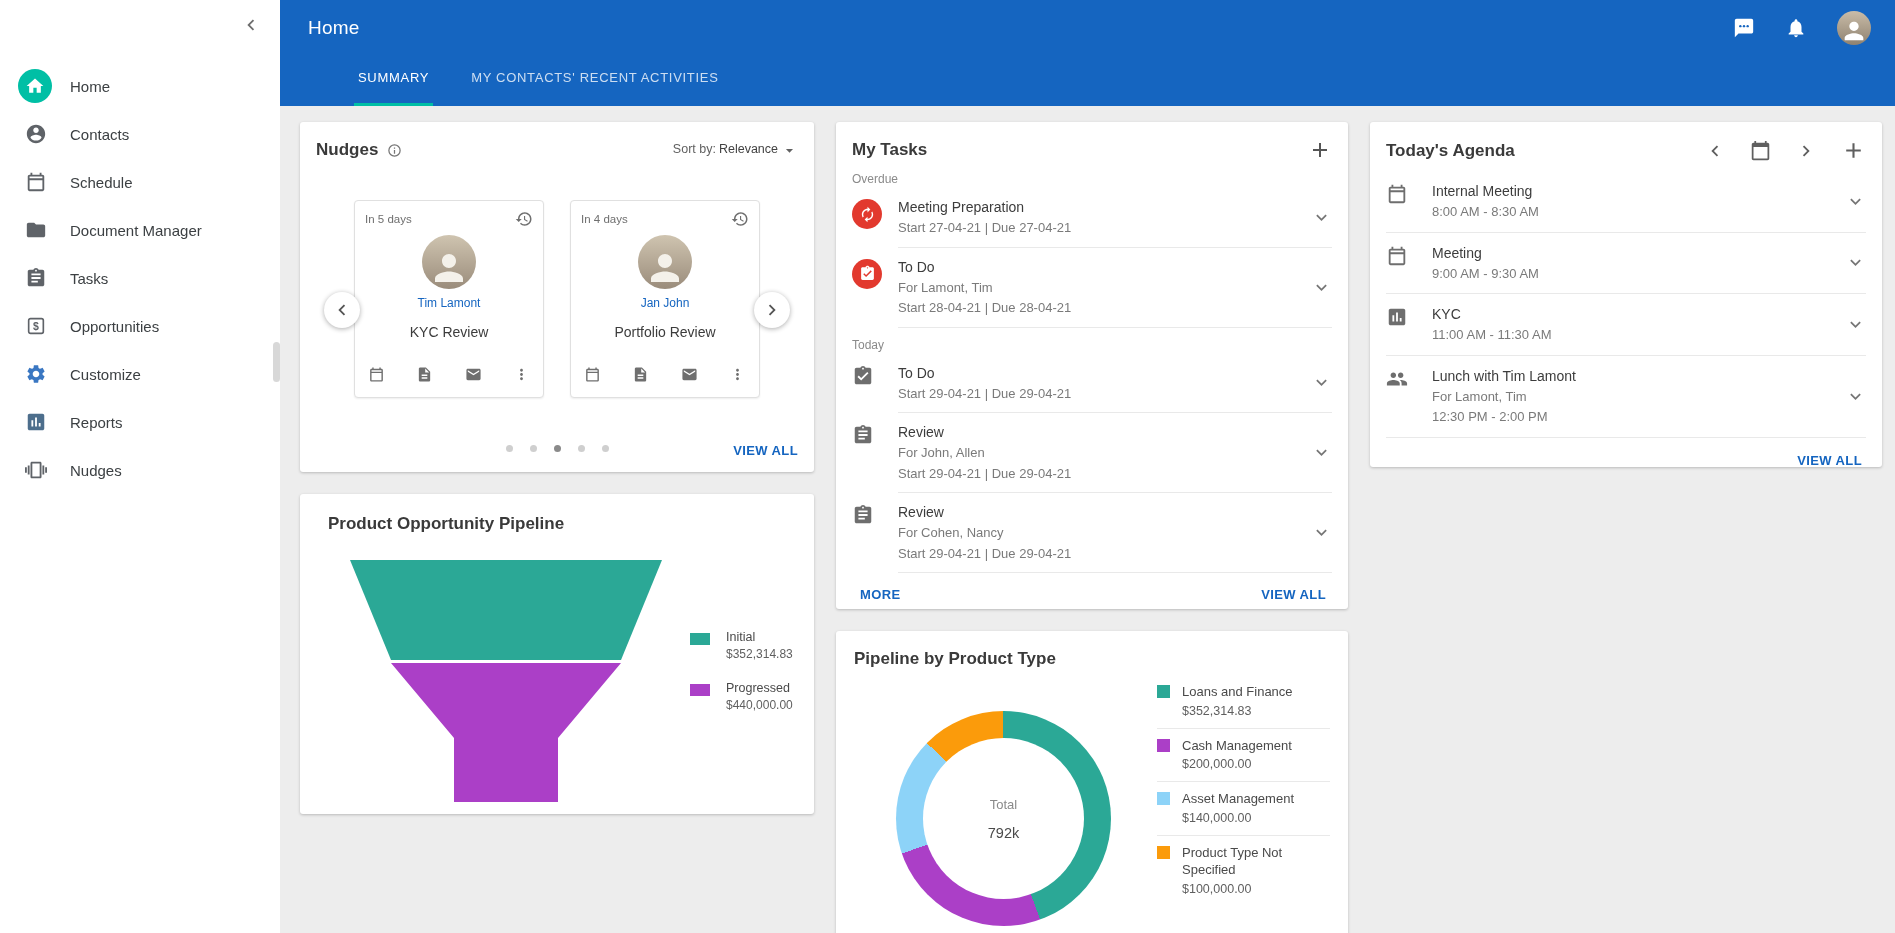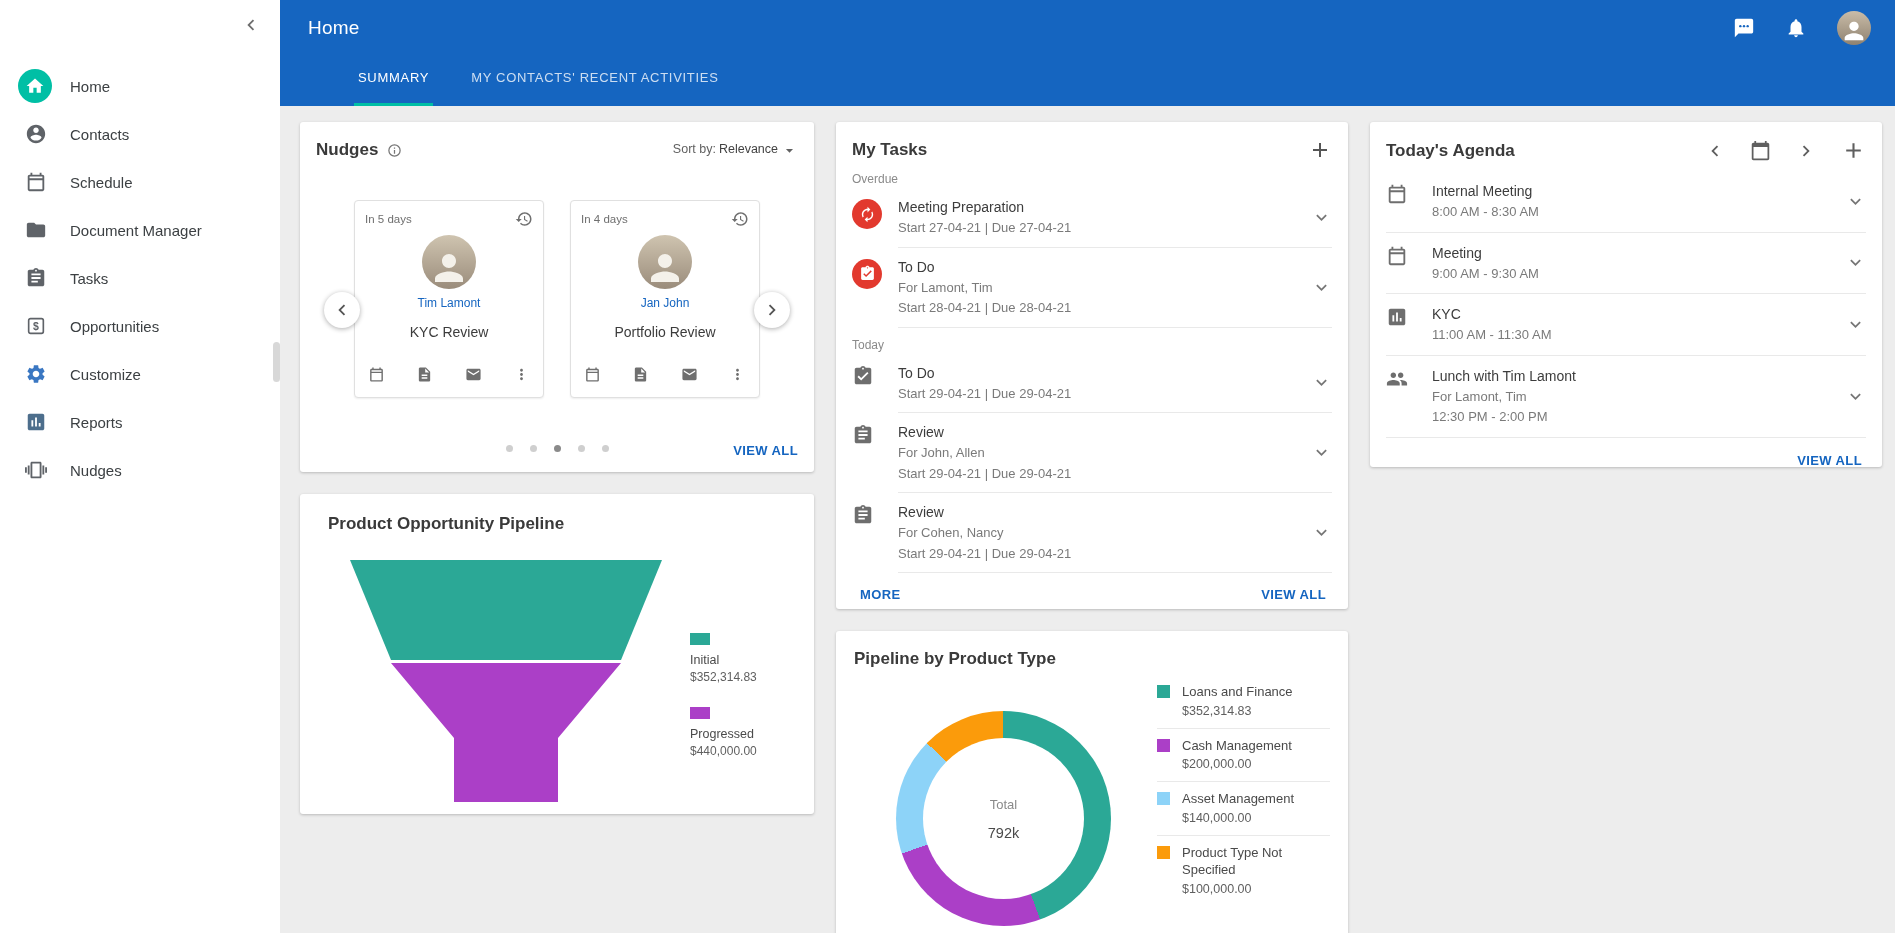--- a/index.html
+++ b/index.html
@@ -65,21 +65,21 @@
   .dots{position:absolute;bottom:20px;left:0;right:0;display:flex;justify-content:center;gap:17px;}
   .dot{width:7px;height:7px;border-radius:50%;background:#CFCFCF;cursor:pointer;}
   .dot.active{background:#8A8A8A;}
   .nudges-view-all{position:absolute;right:16px;bottom:14px;}
 
   
   .funnel-card{height:320px;padding:20px 28px;}
   .funnel-body{display:flex;}
   .funnel-svg{margin:26px 0 0 8px;}
   .funnel-legend{display:flex;flex-direction:column;gap:20px;margin:96px 0 0 14px;}
-  .legend-item{display:flex;gap:8px;flex-direction:column;}
+  .legend-item{display:flex;gap:16px;}
   .swatch{width:20px;height:12px;margin-top:3px;flex:none;background:#999;}
   .legend-label{font-size:12.5px;color:#4A4A4A;}
   .legend-value{font-size:12px;color:#5F5F5F;margin-top:3px;}
 
   
   .tasks-card{height:487px;padding:16px 16px 10px;}
   .icon-plus-btn{background:none;border:none;color:#555;cursor:pointer;display:flex;}
   .group-label{font-size:12px;color:#8A8A8A;padding:10px 0 2px;}
   .task-row{display:flex;align-items:flex-start;padding:10px 0 11px;position:relative;cursor:pointer;}
   .task-row::after{content:"";position:absolute;left:46px;right:0;bottom:0;height:1px;background:#E9E9E9;}

